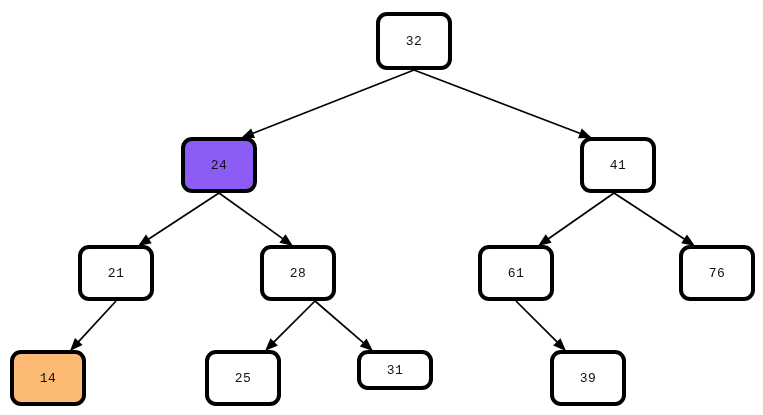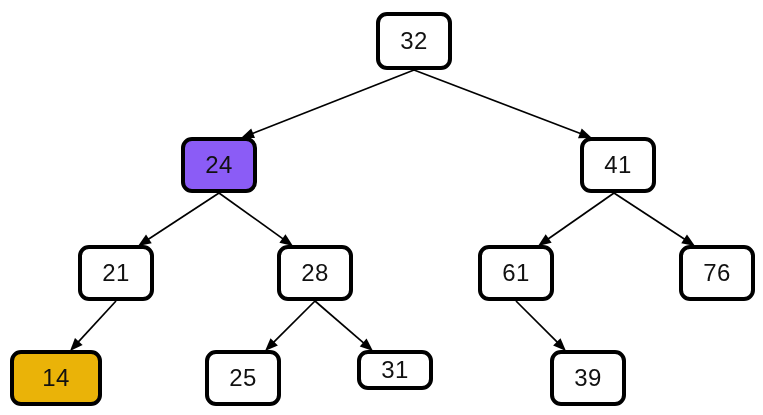--- a/index.html
+++ b/index.html
@@ -27,22 +27,22 @@
     box-sizing: border-box;
     background: #ffffff;
     border: 4px solid #000000;
     border-radius: 11px;
     display: flex;
     align-items: center;
     justify-content: center;
     z-index: 2;
   }
   .node-label {
-    font-family: Liberation Sans, sans-serif;
-    font-size: 24px;
+    font-family: Liberation Mono, monospace;
+    font-size: 13px;
     color: #111111;
     line-height: 1;
     letter-spacing: 0.5px;
   }
 </style>
 </head>
 <body>
 
 <div id="canvas">
   <svg id="edge-layer" viewBox="0 0 763 415" preserveAspectRatio="none">
@@ -72,30 +72,30 @@
     </div>
     <div class="tree-node" style="left: 181px; top: 137px; width: 76px; height: 56px; border-color: rgb(0, 0, 0); background: #8b5cf6;">
       <span class="node-label">24</span>
     </div>
     <div class="tree-node" style="left: 580px; top: 137px; width: 76px; height: 56px; border-color: rgb(0, 0, 0); background: rgb(255, 255, 255);">
       <span class="node-label">41</span>
     </div>
     <div class="tree-node" style="left: 78px; top: 245px; width: 76px; height: 56px; border-color: rgb(0, 0, 0); background: rgb(255, 255, 255);">
       <span class="node-label">21</span>
     </div>
-    <div class="tree-node" style="left: 277px; top: 245px; width: 76px; height: 56px; border-color: rgb(0, 0, 0); background: rgb(255, 255, 255);">
+    <div class="tree-node" style="left: 260px; top: 245px; width: 76px; height: 56px; border-color: rgb(0, 0, 0); background: rgb(255, 255, 255);">
       <span class="node-label">28</span>
     </div>
     <div class="tree-node" style="left: 478px; top: 245px; width: 76px; height: 56px; border-color: rgb(0, 0, 0); background: rgb(255, 255, 255);">
       <span class="node-label">61</span>
     </div>
     <div class="tree-node" style="left: 679px; top: 245px; width: 76px; height: 56px; border-color: rgb(0, 0, 0); background: rgb(255, 255, 255);">
       <span class="node-label">76</span>
     </div>
-    <div class="tree-node" style="left: 10px; top: 350px; width: 92px; height: 56px; border-color: rgb(0, 0, 0); background: #eab308; justify-content: center;">
+    <div class="tree-node" style="left: 10px; top: 350px; width: 76px; height: 56px; border-color: rgb(0, 0, 0); background: #fdba74; justify-content: center;">
       <span class="node-label">14</span>
     </div>
     <div class="tree-node" style="left: 205px; top: 350px; width: 76px; height: 56px; border-color: rgb(0, 0, 0); background: rgb(255, 255, 255);">
       <span class="node-label">25</span>
     </div>
     <div class="tree-node" style="left: 357px; top: 350px; width: 76px; height: 40px; border-color: rgb(0, 0, 0); background: rgb(255, 255, 255);">
       <span class="node-label">31</span>
     </div>
     <div class="tree-node" style="left: 550px; top: 350px; width: 76px; height: 56px; border-color: rgb(0, 0, 0); background: rgb(255, 255, 255);">
       <span class="node-label">39</span>

